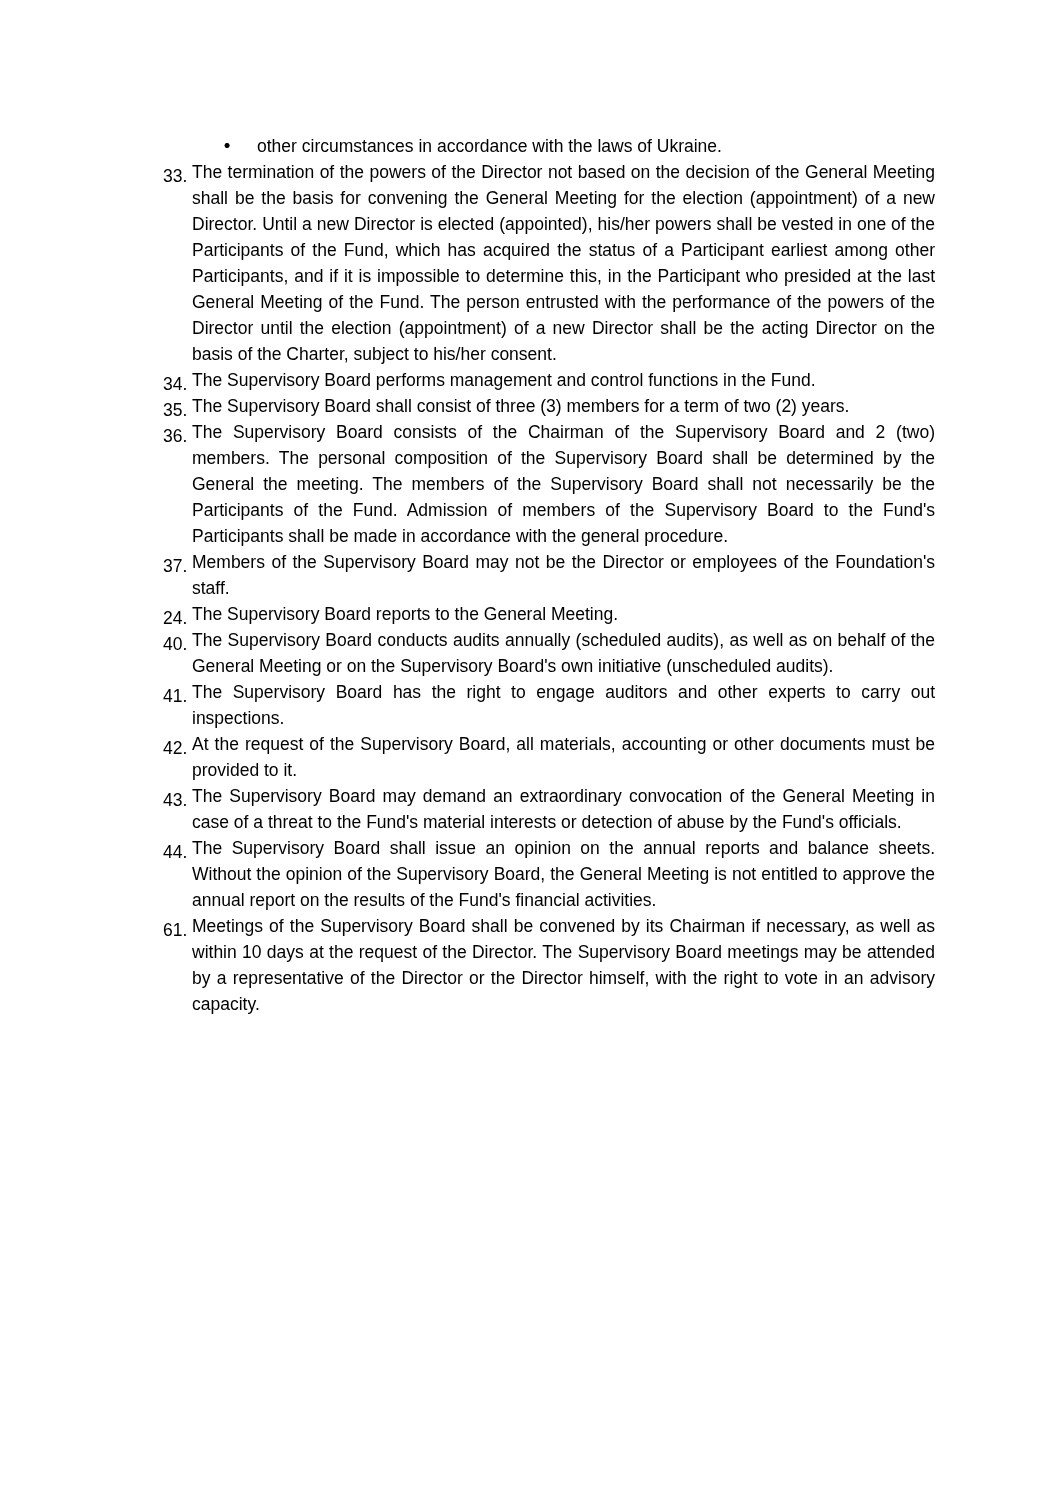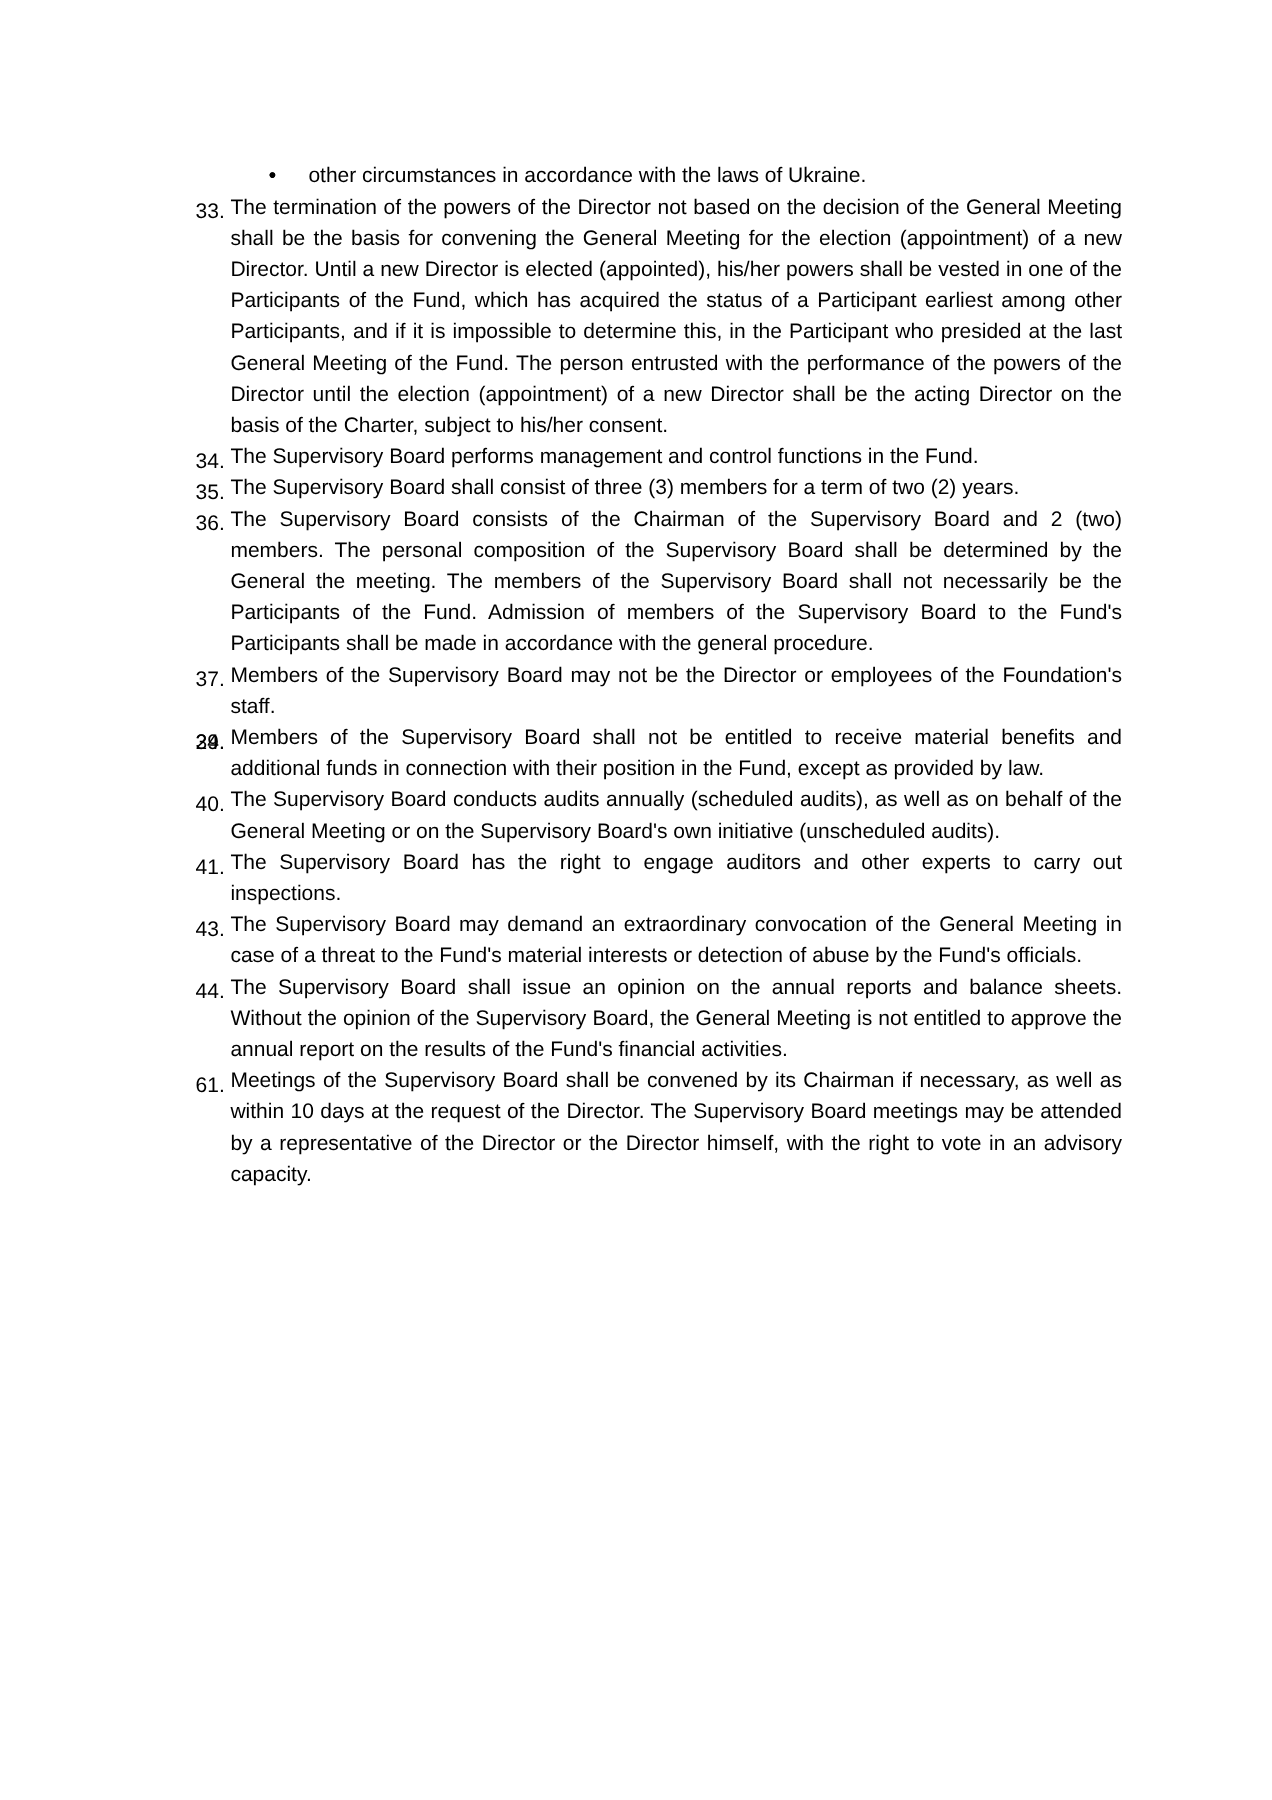--- a/index.html
+++ b/index.html
@@ -78,32 +78,33 @@
       <div class="num-item">
         <span class="num-label">36.</span>
         <span>The Supervisory Board consists of the Chairman of the Supervisory Board and 2 (two) members. The personal composition of the Supervisory Board shall be determined by the General the meeting. The members of the Supervisory Board shall not necessarily be the Participants of the Fund. Admission of members of the Supervisory Board to the Fund's Participants shall be made in accordance with the general procedure.</span>
       </div>
       <div class="num-item">
         <span class="num-label">37.</span>
         <span>Members of the Supervisory Board may not be the Director or employees of the Foundation's staff.</span>
       </div>
       <div class="num-item">
         <span class="num-label">24.</span>
-      </div>
-      <div class="num-item">
-        <span class="num-label">39.</span>
-        <span>Members of the Supervisory Board shall not be entitled to receive material benefits and additional funds in connection with their position in the Fund, except as provided by law.</span>
+        <span>The Supervisory Board reports to the General Meeting.</span>
       </div>
       <div class="num-item">
         <span class="num-label">40.</span>
         <span>The Supervisory Board conducts audits annually (scheduled audits), as well as on behalf of the General Meeting or on the Supervisory Board's own initiative (unscheduled audits).</span>
       </div>
       <div class="num-item">
         <span class="num-label">41.</span>
         <span>The Supervisory Board has the right to engage auditors and other experts to carry out inspections.</span>
+      </div>
+      <div class="num-item">
+        <span class="num-label">42.</span>
+        <span>At the request of the Supervisory Board, all materials, accounting or other documents must be provided to it.</span>
       </div>
       <div class="num-item">
         <span class="num-label">43.</span>
         <span>The Supervisory Board may demand an extraordinary convocation of the General Meeting in case of a threat to the Fund's material interests or detection of abuse by the Fund's officials.</span>
       </div>
       <div class="num-item">
         <span class="num-label">44.</span>
         <span>The Supervisory Board shall issue an opinion on the annual reports and balance sheets. Without the opinion of the Supervisory Board, the General Meeting is not entitled to approve the annual report on the results of the Fund's financial activities.</span>
       </div>
       <div class="num-item">

